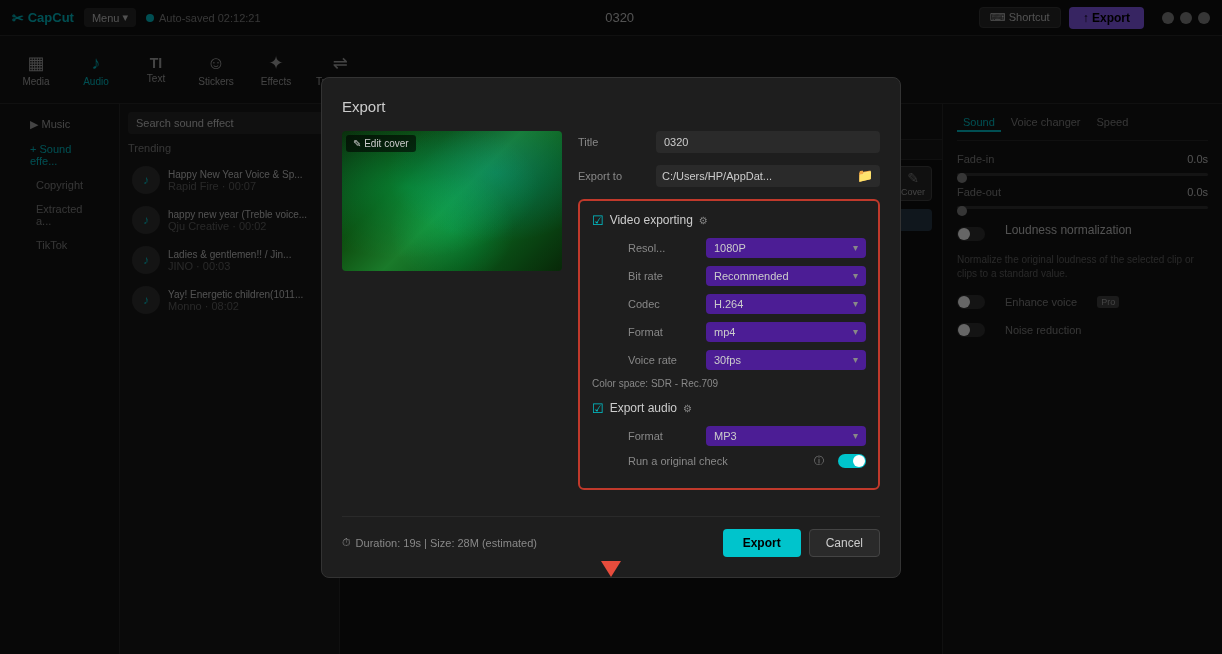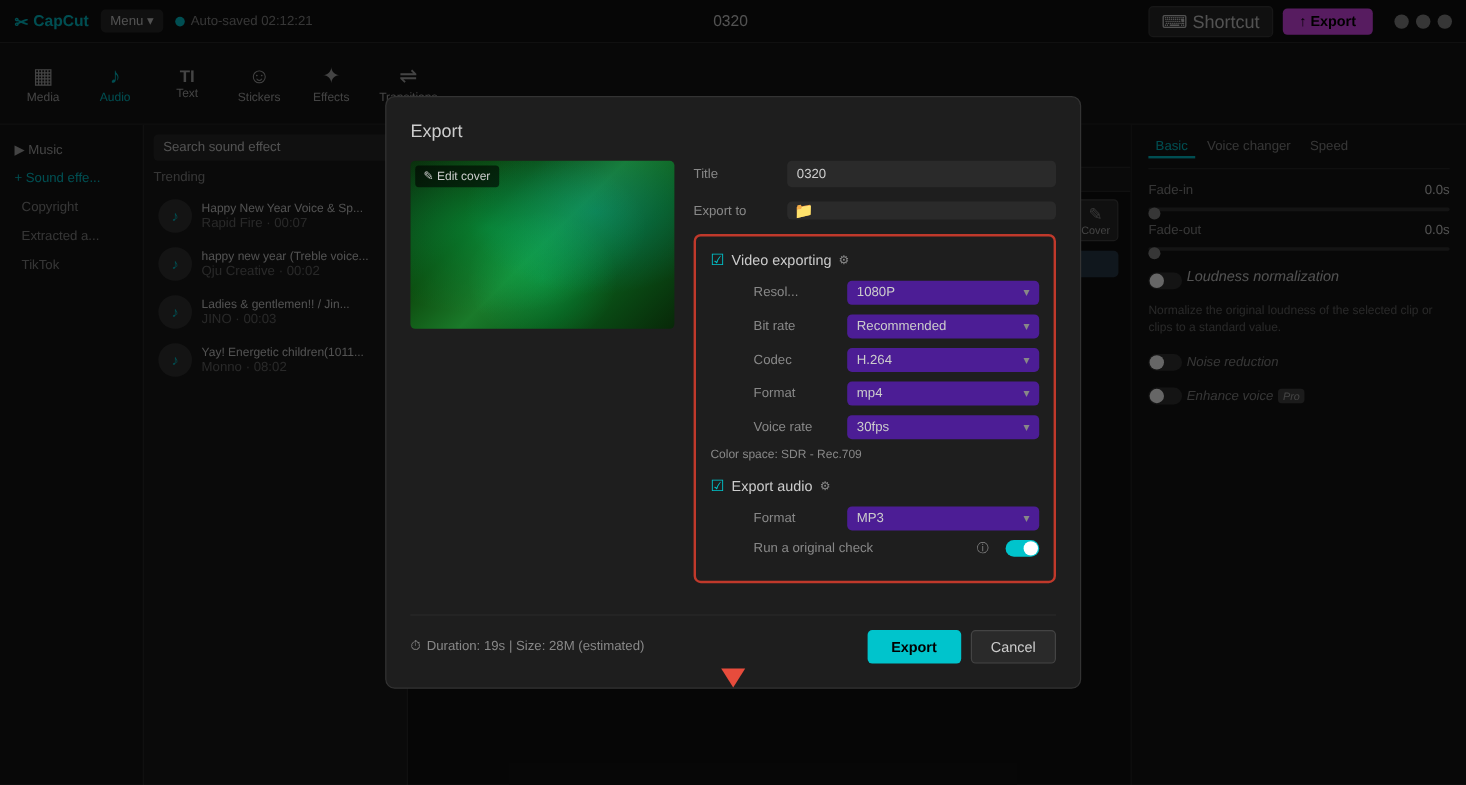--- a/index.html
+++ b/index.html
@@ -37,24 +37,24 @@
     }
     .auto-saved {
       display: flex; align-items: center; gap: 5px;
       font-size: 11px; color: #888;
     }
     .auto-dot { width: 8px; height: 8px; background: #00c4cc; border-radius: 50%; }
     .top-title { flex: 1; text-align: center; color: #ccc; font-size: 13px; }
     .top-right { display: flex; align-items: center; gap: 8px; }
     .shortcut-btn {
       background: #2a2a2a; border: 1px solid #3a3a3a; color: #ccc;
-      padding: 3px 10px; border-radius: 4px; cursor: pointer; font-size: 15px;
+      padding: 3px 10px; border-radius: 4px; cursor: pointer; font-size: 11px;
     }
     .export-btn-top {
-      background: #d946ef; border: none; color: #000;
+      background: #8b5cf6; border: none; color: #000;
       padding: 4px 14px; border-radius: 4px; cursor: pointer;
       font-size: 12px; font-weight: bold;
     }
     .win-btns { display: flex; gap: 6px; margin-left: 10px; }
     .win-btn { width: 12px; height: 12px; border-radius: 50%; border: none; cursor: pointer; }
     .win-min { background: #888; }
     .win-max { background: #888; }
     .win-close { background: #888; }
 
     
@@ -81,21 +81,21 @@
       display: flex;
       width: 100%;
       height: calc(654px - 36px - 68px);
     }
 
     
     .left-panel {
       width: 120px;
       background: #161616;
       border-right: 1px solid #2a2a2a;
-      padding: 8px 0;
+      padding: 8px 18px;
     }
     .left-panel-item {
       padding: 6px 12px;
       font-size: 11px;
       color: #aaa;
       cursor: pointer;
     }
     .left-panel-item.indent { padding-left: 18px; color: #888; }
     .left-panel-item.highlight { color: #00c4cc; }
 
@@ -184,21 +184,21 @@
     .right-tab.active { color: #00c4cc; border-bottom: 2px solid #00c4cc; }
     .right-section { margin-bottom: 14px; }
     .right-row { display: flex; align-items: center; justify-content: space-between; margin-bottom: 8px; }
     .right-label { font-size: 11px; color: #888; }
     .right-value { font-size: 11px; color: #ccc; display: flex; align-items: center; gap: 4px; }
     .right-slider-row { display: flex; align-items: center; gap: 8px; margin-bottom: 10px; }
     .right-slider { flex: 1; height: 3px; background: #333; border-radius: 2px; }
     .right-slider-thumb { width: 10px; height: 10px; background: #888; border-radius: 50%; }
     .section-title { font-size: 12px; color: #ccc; margin-bottom: 8px; font-weight: 500; }
     .small-text { font-size: 10px; color: #666; line-height: 1.4; margin-bottom: 8px; }
-    .toggle-row { display: flex; align-items: center; gap: 4px; margin-bottom: 8px; font-style: italic; }
+    .toggle-row { display: flex; align-items: center; gap: 20px; margin-bottom: 8px; }
     .toggle { width: 28px; height: 14px; background: #333; border-radius: 7px; position: relative; cursor: pointer; }
     .toggle-active { background: #00c4cc; }
     .toggle-knob { width: 12px; height: 12px; background: #fff; border-radius: 50%; position: absolute; top: 1px; left: 1px; transition: left 0.2s; }
     .toggle-active .toggle-knob { left: 15px; }
 
     
     .modal-overlay {
       position: absolute;
       top: 0; left: 0; right: 0; bottom: 0;
       background: rgba(0,0,0,0.6);
@@ -467,21 +467,21 @@
           <div class="tl-track tl-track-audio">
             <span style="font-size:9px;">Untitled</span>
           </div>
         </div>
       </div>
     </div>
   </div>
 
   <div class="right-panel">
     <div class="right-tabs">
-      <div class="right-tab active">Basic</div>
+      <div class="right-tab active">Sound</div>
       <div class="right-tab">Voice changer</div>
       <div class="right-tab">Speed</div>
     </div>
     <div class="right-section">
       <div class="right-row">
         <span class="right-label">Fade-in</span>
         <span class="right-value">0.0s</span>
       </div>
       <div class="right-slider-row">
         <div class="right-slider">
@@ -505,30 +505,30 @@
         </div>
         <span class="section-title">Loudness normalization</span>
       </div>
       <p class="small-text">Normalize the original loudness of the selected clip or clips to a standard value.</p>
     </div>
     <div class="right-section">
       <div class="toggle-row">
         <div class="toggle">
           <div class="toggle-knob"></div>
         </div>
-        <span class="right-label">Noise reduction</span>
+        <span class="right-label">Enhance voice</span>
+        <span style="background:#444;color:#aaa;font-size:9px;padding:1px 4px;border-radius:3px;">Pro</span>
       </div>
     </div>
     <div class="right-section">
       <div class="toggle-row">
         <div class="toggle">
           <div class="toggle-knob"></div>
         </div>
-        <span class="right-label">Enhance voice</span>
-        <span style="background:#444;color:#aaa;font-size:9px;padding:1px 4px;border-radius:3px;">Pro</span>
+        <span class="right-label">Noise reduction</span>
       </div>
     </div>
   </div>
 
 </div>
 
 <div class="modal-overlay">
   <div class="modal">
     <div class="modal-title">Export</div>
     <div class="modal-body">
@@ -541,20 +541,21 @@
       </div>
 
       <div class="modal-right">
         <div class="form-row">
           <span class="form-label">Title</span>
           <input class="form-input" type="text" value="0320" style="">
         </div>
         <div class="form-row">
           <span class="form-label">Export to</span>
           <div class="form-input-with-btn">
+            <input class="form-input-text" type="text" value="C:/Users/HP/AppDat..." style="">
             <span class="folder-icon">📁</span>
           </div>
         </div>
 
         <div class="export-section">
           <div class="section-header">
             <span class="section-checkbox">☑</span>
             <span class="section-name">Video exporting</span>
             <span style="color:#888;font-size:10px;">⚙</span>
           </div>

